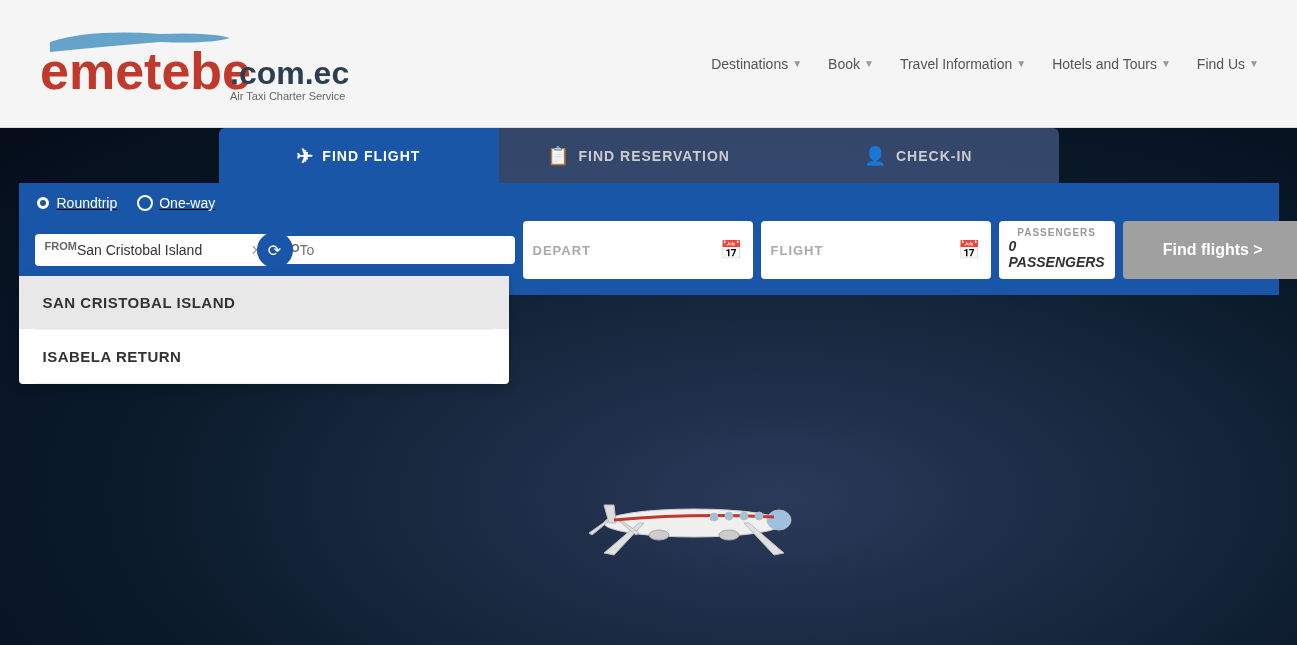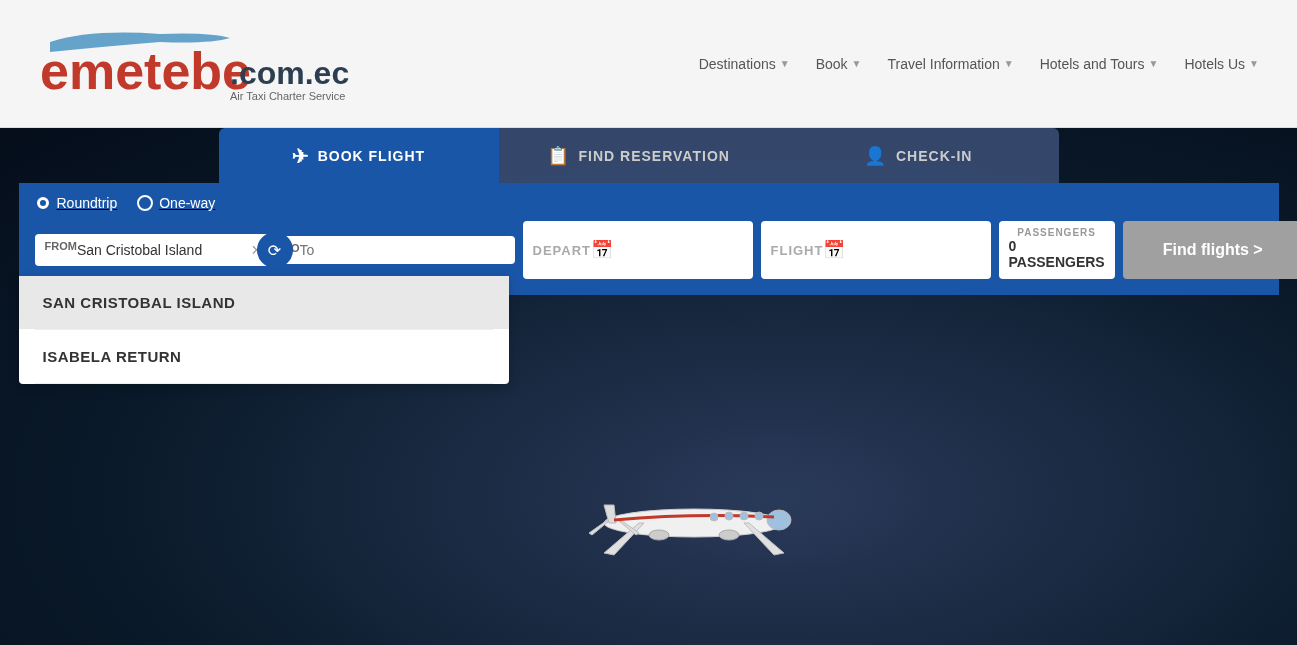--- a/index.html
+++ b/index.html
@@ -213,20 +213,21 @@
       color: #fff;
       font-size: 16px;
     }
     .date-field {
       background: #fff;
       padding: 6px 10px;
       border-radius: 4px;
       min-width: 230px;
       display: flex;
       align-items: center;
+      justify-content: space-between;
     }
     .date-text {
       font-size: 13px;
       font-weight: bold;
       color: #aaa;
       letter-spacing: 1px;
     }
     .cal-icon {
       color: #aaa;
       font-size: 18px;
@@ -244,20 +245,21 @@
       font-size: 10px;
       color: #999;
       font-weight: bold;
       letter-spacing: 1px;
       text-transform: uppercase;
     }
     .passengers-value {
       font-size: 14px;
       color: #333;
       font-weight: bold;
+      font-style: italic;
     }
     .find-btn {
       background: #a0a0a0;
       color: #fff;
       border: none;
       border-radius: 4px;
       padding: 0 24px;
       font-size: 16px;
       font-weight: bold;
       cursor: pointer;
@@ -332,21 +334,21 @@
     </a>
     <a class="nav-item">
       <span>Travel Information</span>
       <span class="nav-caret">▼</span>
     </a>
     <a class="nav-item">
       <span>Hotels and Tours</span>
       <span class="nav-caret">▼</span>
     </a>
     <a class="nav-item">
-      <span>Hotels Us</span>
+      <span>Find Us</span>
       <span class="nav-caret">▼</span>
     </a>
   </nav>
 </div>
 
 <div class="hero">
   <div class="hero-bg"></div>
 
   <svg class="plane-svg" width="220" height="110">
 
@@ -371,21 +373,21 @@
 
     <circle cx="130" cy="52" r="4" fill="#a0c0e0" stroke="#bbb" stroke-width="1"></circle>
     <circle cx="145" cy="51" r="4" fill="#a0c0e0" stroke="#bbb" stroke-width="1"></circle>
     <circle cx="160" cy="51" r="4" fill="#a0c0e0" stroke="#bbb" stroke-width="1"></circle>
     <circle cx="175" cy="51" r="4" fill="#a0c0e0" stroke="#bbb" stroke-width="1"></circle>
   </svg>
 
   <div class="tabs">
     <div class="tab active">
       <span style="font-size:20px;">✈</span>
-      <span>BOOK FLIGHT</span>
+      <span>FIND FLIGHT</span>
     </div>
     <div class="tab inactive">
       <span style="font-size:18px;">📋</span>
       <span>FIND RESERVATION</span>
     </div>
     <div class="tab inactive">
       <span style="font-size:18px;">👤</span>
       <span>CHECK-IN</span>
     </div>
   </div>

